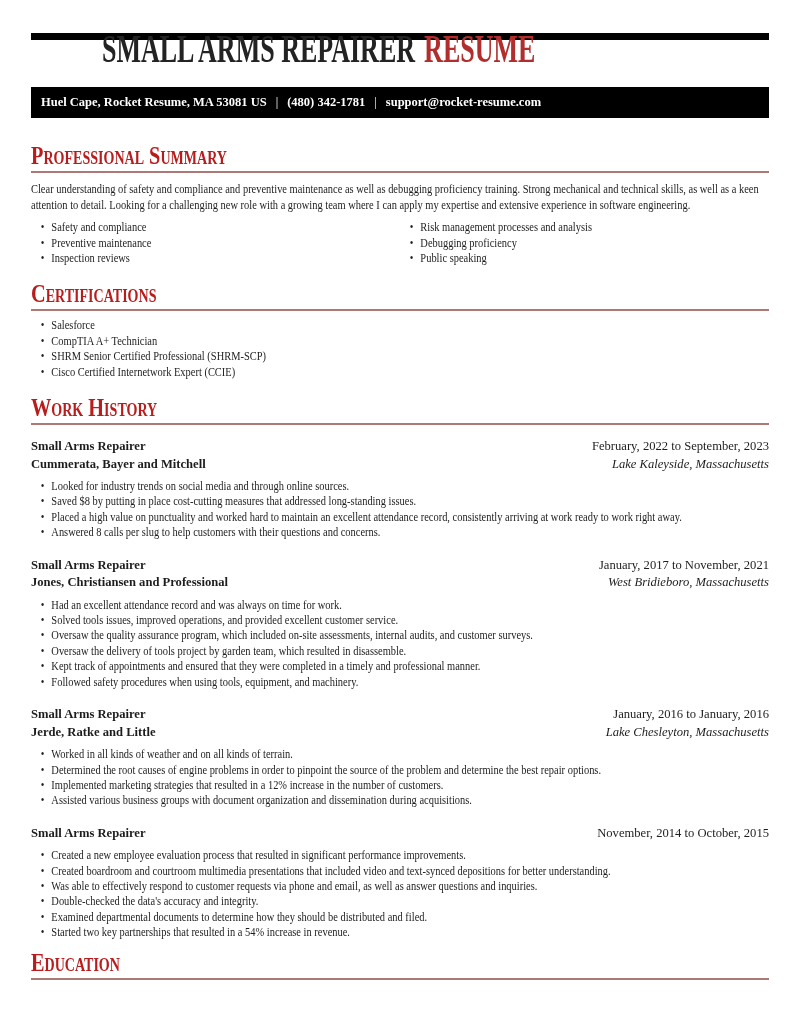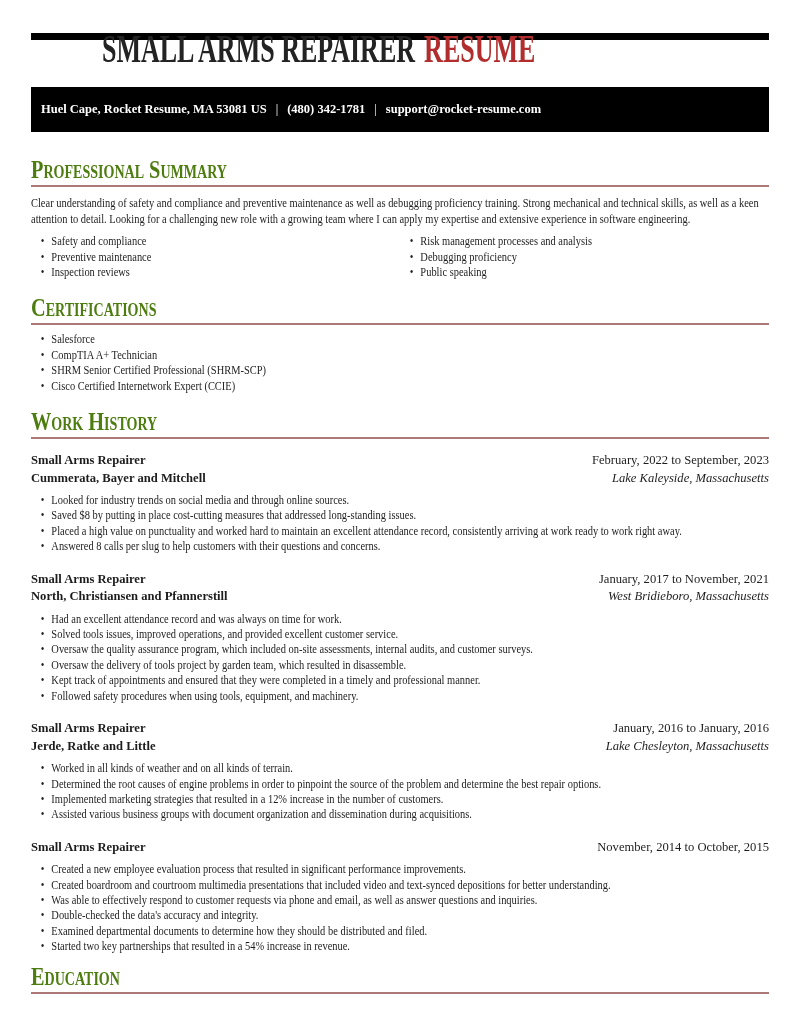--- a/index.html
+++ b/index.html
@@ -10,29 +10,29 @@
   }
   .page { position:relative; width:800px; height:1035px; padding:0 31px; box-sizing:border-box; }
 
   .top-bar { position:absolute; top:6px; left:31px; right:31px; height:7px; background:var(--bar,#000); }
 
   h1.title { margin:27px 0 0 0; font-size:40px; line-height:44px; font-weight:700; color:#232323; white-space:nowrap;text-align:right; }
   .title-scale { display:inline-block; transform:scaleX(0.65); transform-origin:0 50%; white-space:nowrap; }
   .title .accent { color:var(--accent,#b22e2e); margin-left:14px; }
 
   .contact-bar {
-    margin-top:16px; height:45px; background:var(--bar,#000); color:#fff;
+    margin-top:16px; height:31px; background:var(--bar,#000); color:#fff;
     display:flex; align-items:center; padding:0 10px;
     font-weight:700; font-size:12.5px; white-space:nowrap;
   }
   .contact-bar .sep { margin:0 9px; font-weight:400; }
 
   h2.sec {
     margin:16px 0 0 0; font-size:26px; line-height:24px; font-weight:700;
-    font-variant:small-caps; color:#4d7c0f;
+    font-variant:small-caps; color:#b91c1c;
     padding-bottom:3px; border-bottom:2px solid var(--rule,#ad7976);
   }
   .h-scale { display:inline-block; transform:scaleX(0.78); transform-origin:0 50%; white-space:nowrap; }
 
   section.sum h2 { margin-top:26px; }
   section.skl h2 { margin-top:20px; }
 
   p.summary {
     margin:9px 0 0 0; font-size:11.8px; line-height:15.6px;
     width:113%; transform:scaleX(0.885); transform-origin:0 0;
@@ -132,21 +132,21 @@
             <li><span>Answered 8 calls per slug to help customers with their questions and concerns.</span></li>
           </ul>
         </div>
 
         <div class="job">
           <div class="jrow">
             <span class="jtitle">Small Arms Repairer</span>
             <span class="jdates">January, 2017 to November, 2021</span>
           </div>
           <div class="jrow">
-            <span class="jcompany">North, Christiansen and Pfannerstill</span>
+            <span class="jcompany">Jones, Christiansen and Professional</span>
             <span class="jlocation">West Bridieboro, Massachusetts</span>
           </div>
           <ul class="blist">
 
           <li><span>Had an excellent attendance record and was always on time for work.</span></li>
             <li><span>Solved tools issues, improved operations, and provided excellent customer service.</span></li>
             <li><span>Oversaw the quality assurance program, which included on-site assessments, internal audits, and customer surveys.</span></li>
             <li><span>Oversaw the delivery of tools project by garden team, which resulted in disassemble.</span></li>
             <li><span>Kept track of appointments and ensured that they were completed in a timely and professional manner.</span></li>
             <li><span>Followed safety procedures when using tools, equipment, and machinery.</span></li>

